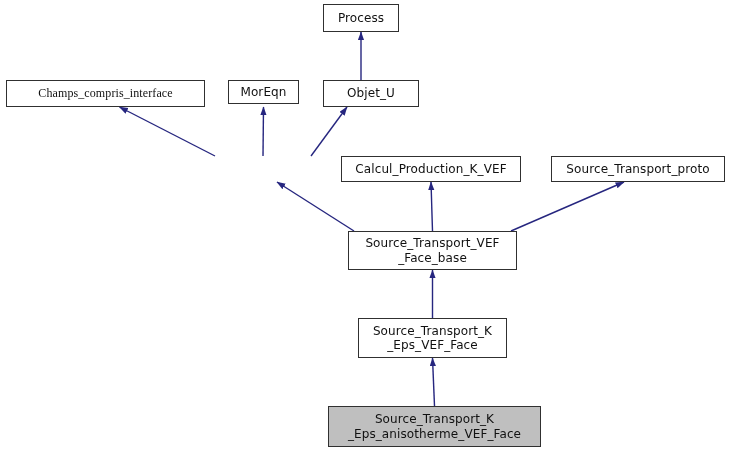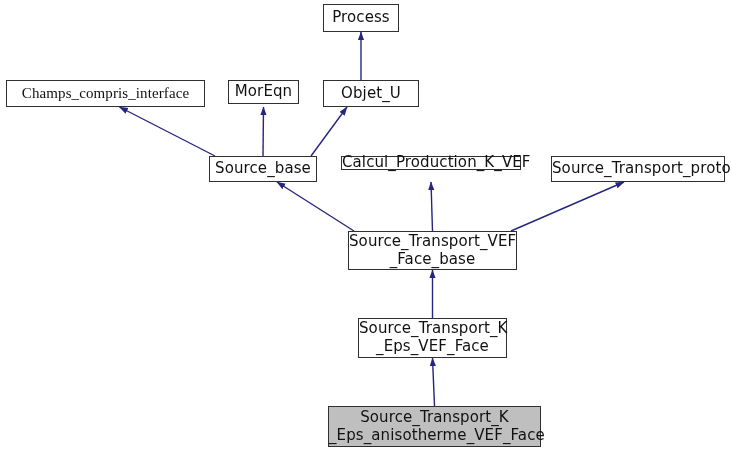--- a/index.html
+++ b/index.html
@@ -24,21 +24,21 @@
     width: 731px;
     height: 455px;
     pointer-events: none;
   }
   .node {
     position: absolute;
     box-sizing: border-box;
     border: 1px solid #303030;
     background: #ffffff;
     color: #111111;
-    font-size: 15px;
+    font-size: 12px;
     line-height: 1.18;
     letter-spacing: 0.1px;
     display: flex;
     align-items: center;
     justify-content: flex-end;
     text-align: center;
     white-space: pre-line;
     z-index: 2;
   }
   .node.highlight {
@@ -84,25 +84,22 @@
   </div>
 
   <div class="node" style="left: 228px; top: 80px; width: 71px; height: 24px;">
     <span class="node-label">MorEqn</span>
   </div>
 
   <div class="node" style="left: 323px; top: 80px; width: 96px; height: 27px;">
     <span class="node-label">Objet_U</span>
   </div>
 
-  <div class="node" style="left: 209px; top: 156px; width: 108px; height: 26px;">
-    <span class="node-label">Source_base</span>
-  </div>
 
-  <div class="node" style="left: 341px; top: 156px; width: 180px; height: 14px;">
+  <div class="node" style="left: 341px; top: 156px; width: 180px; height: 26px;">
     <span class="node-label">Calcul_Production_K_VEF</span>
   </div>
 
   <div class="node" style="left: 551px; top: 156px; width: 174px; height: 26px;">
     <span class="node-label">Source_Transport_proto</span>
   </div>
 
   <div class="node" style="left: 348px; top: 231px; width: 169px; height: 39px;">
     <span class="node-label">Source_Transport_VEF
 _Face_base</span>

